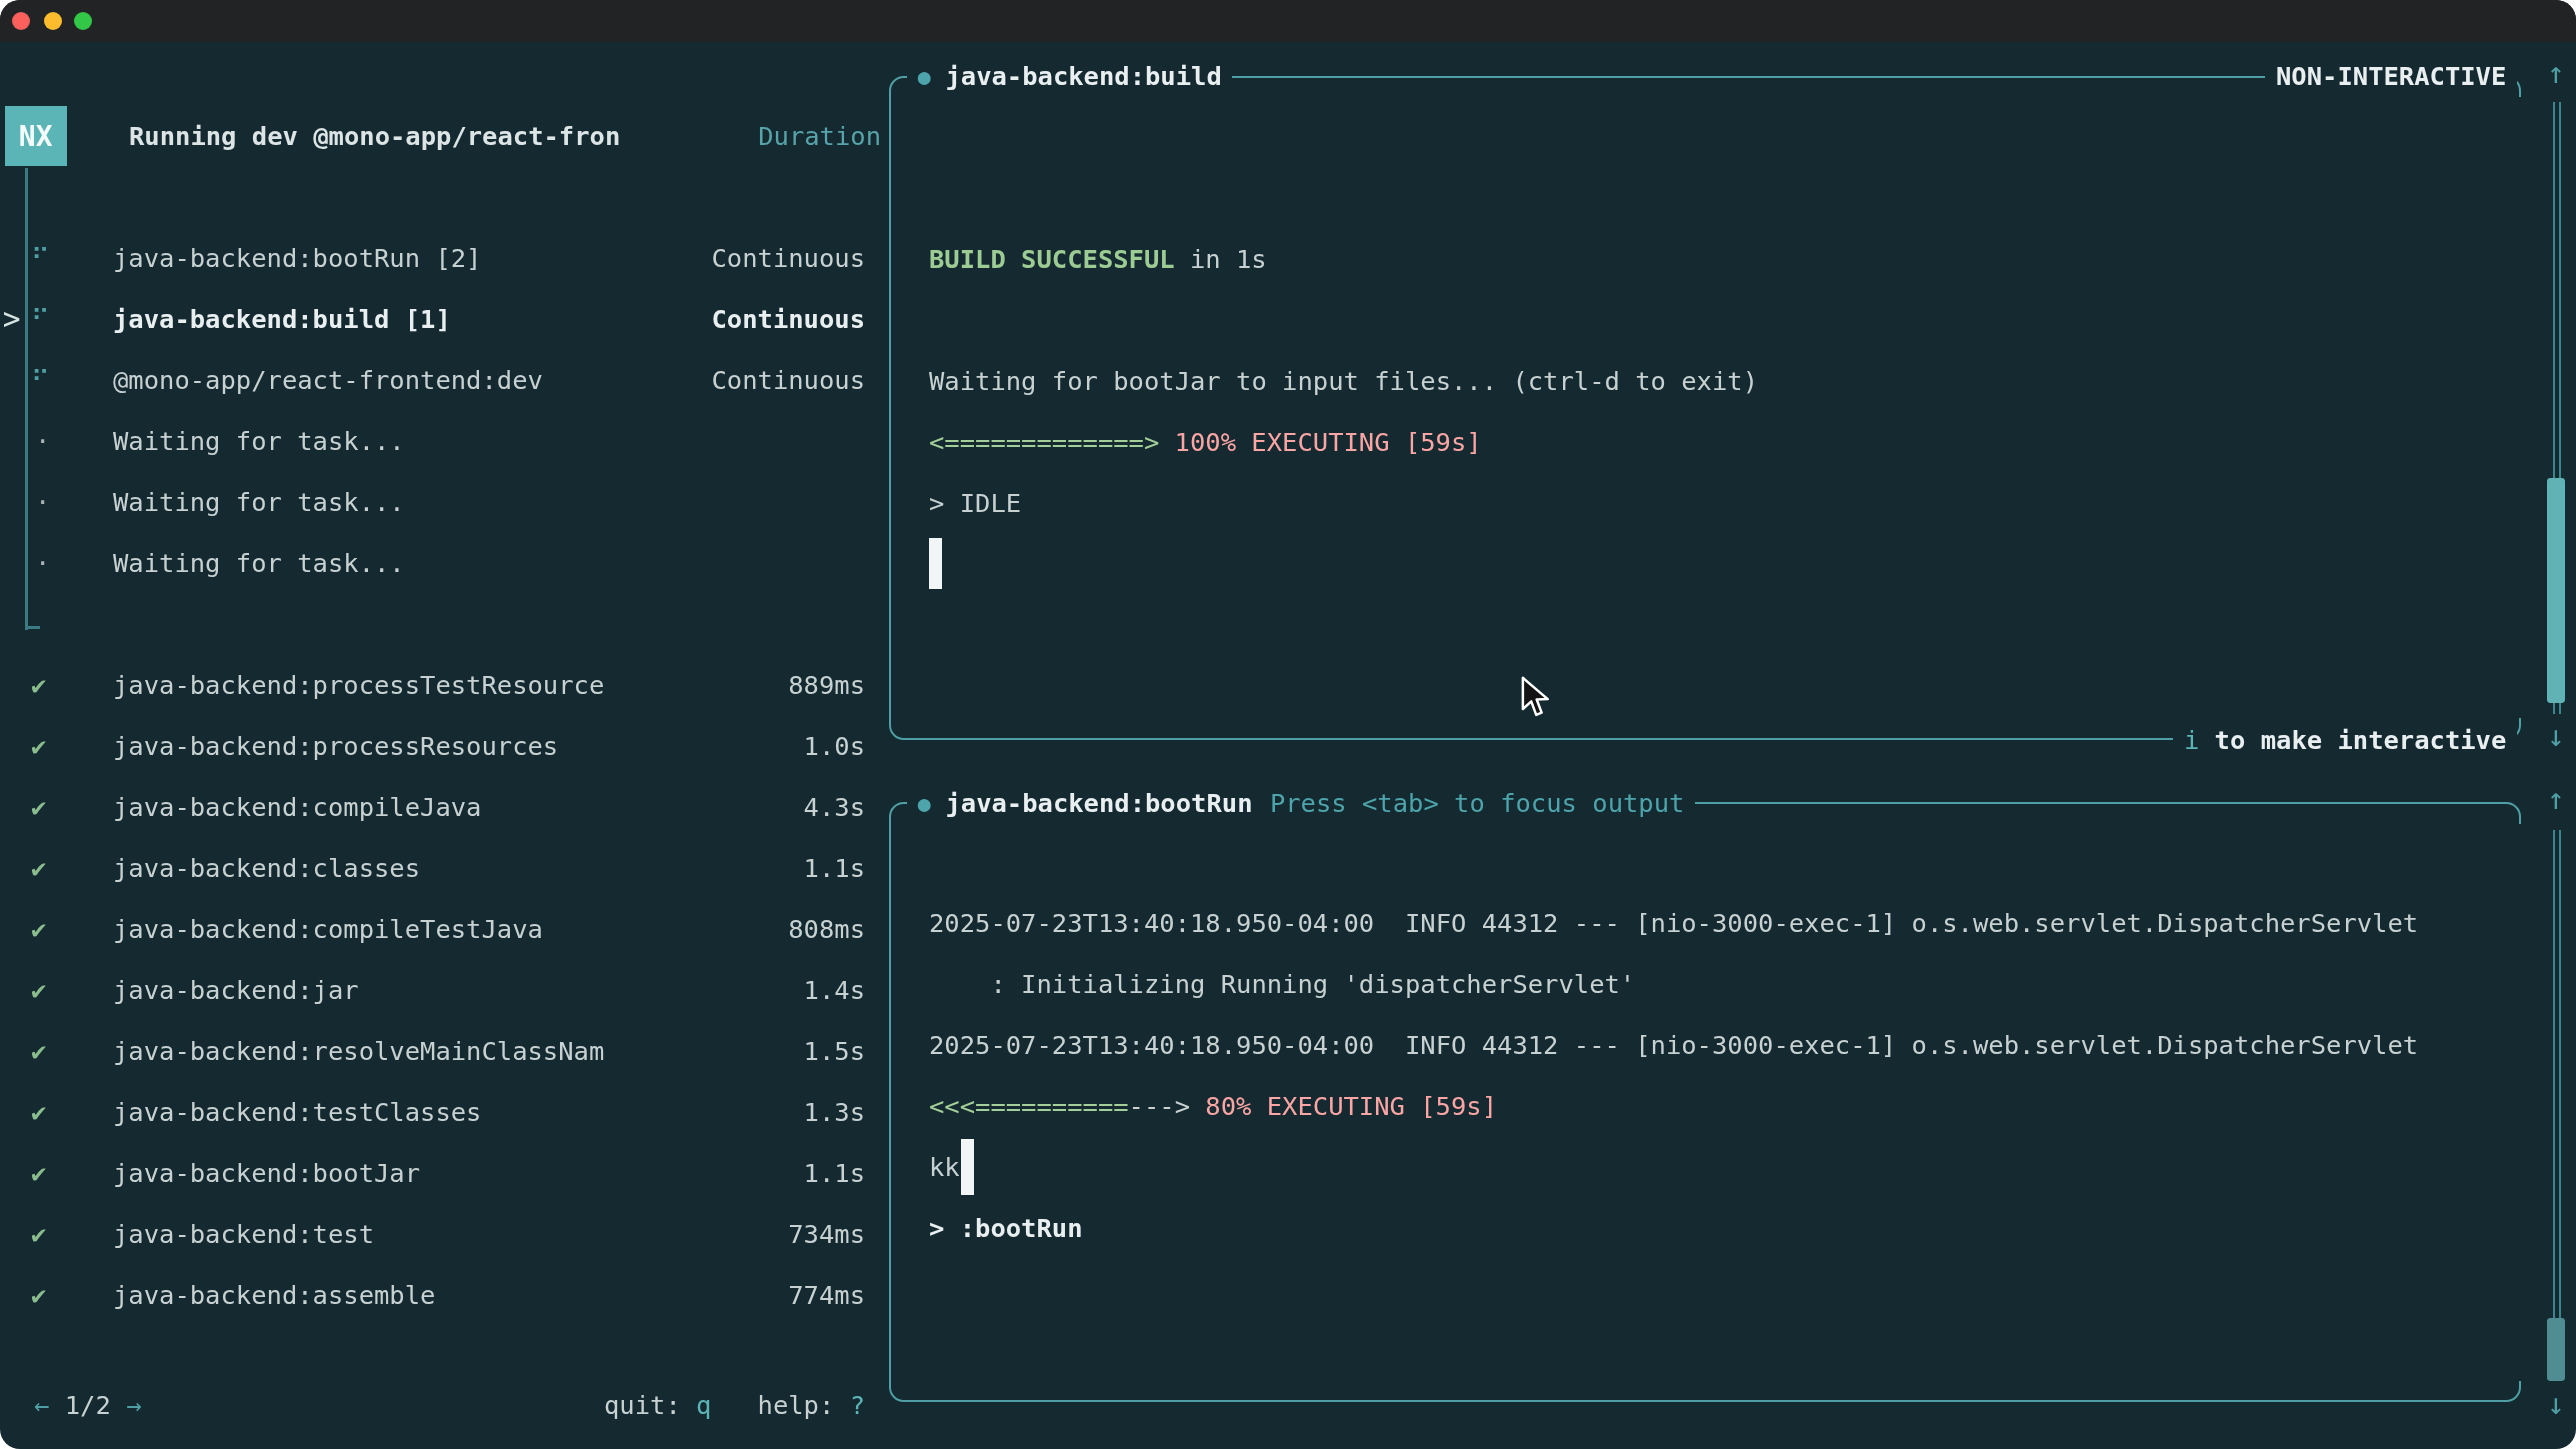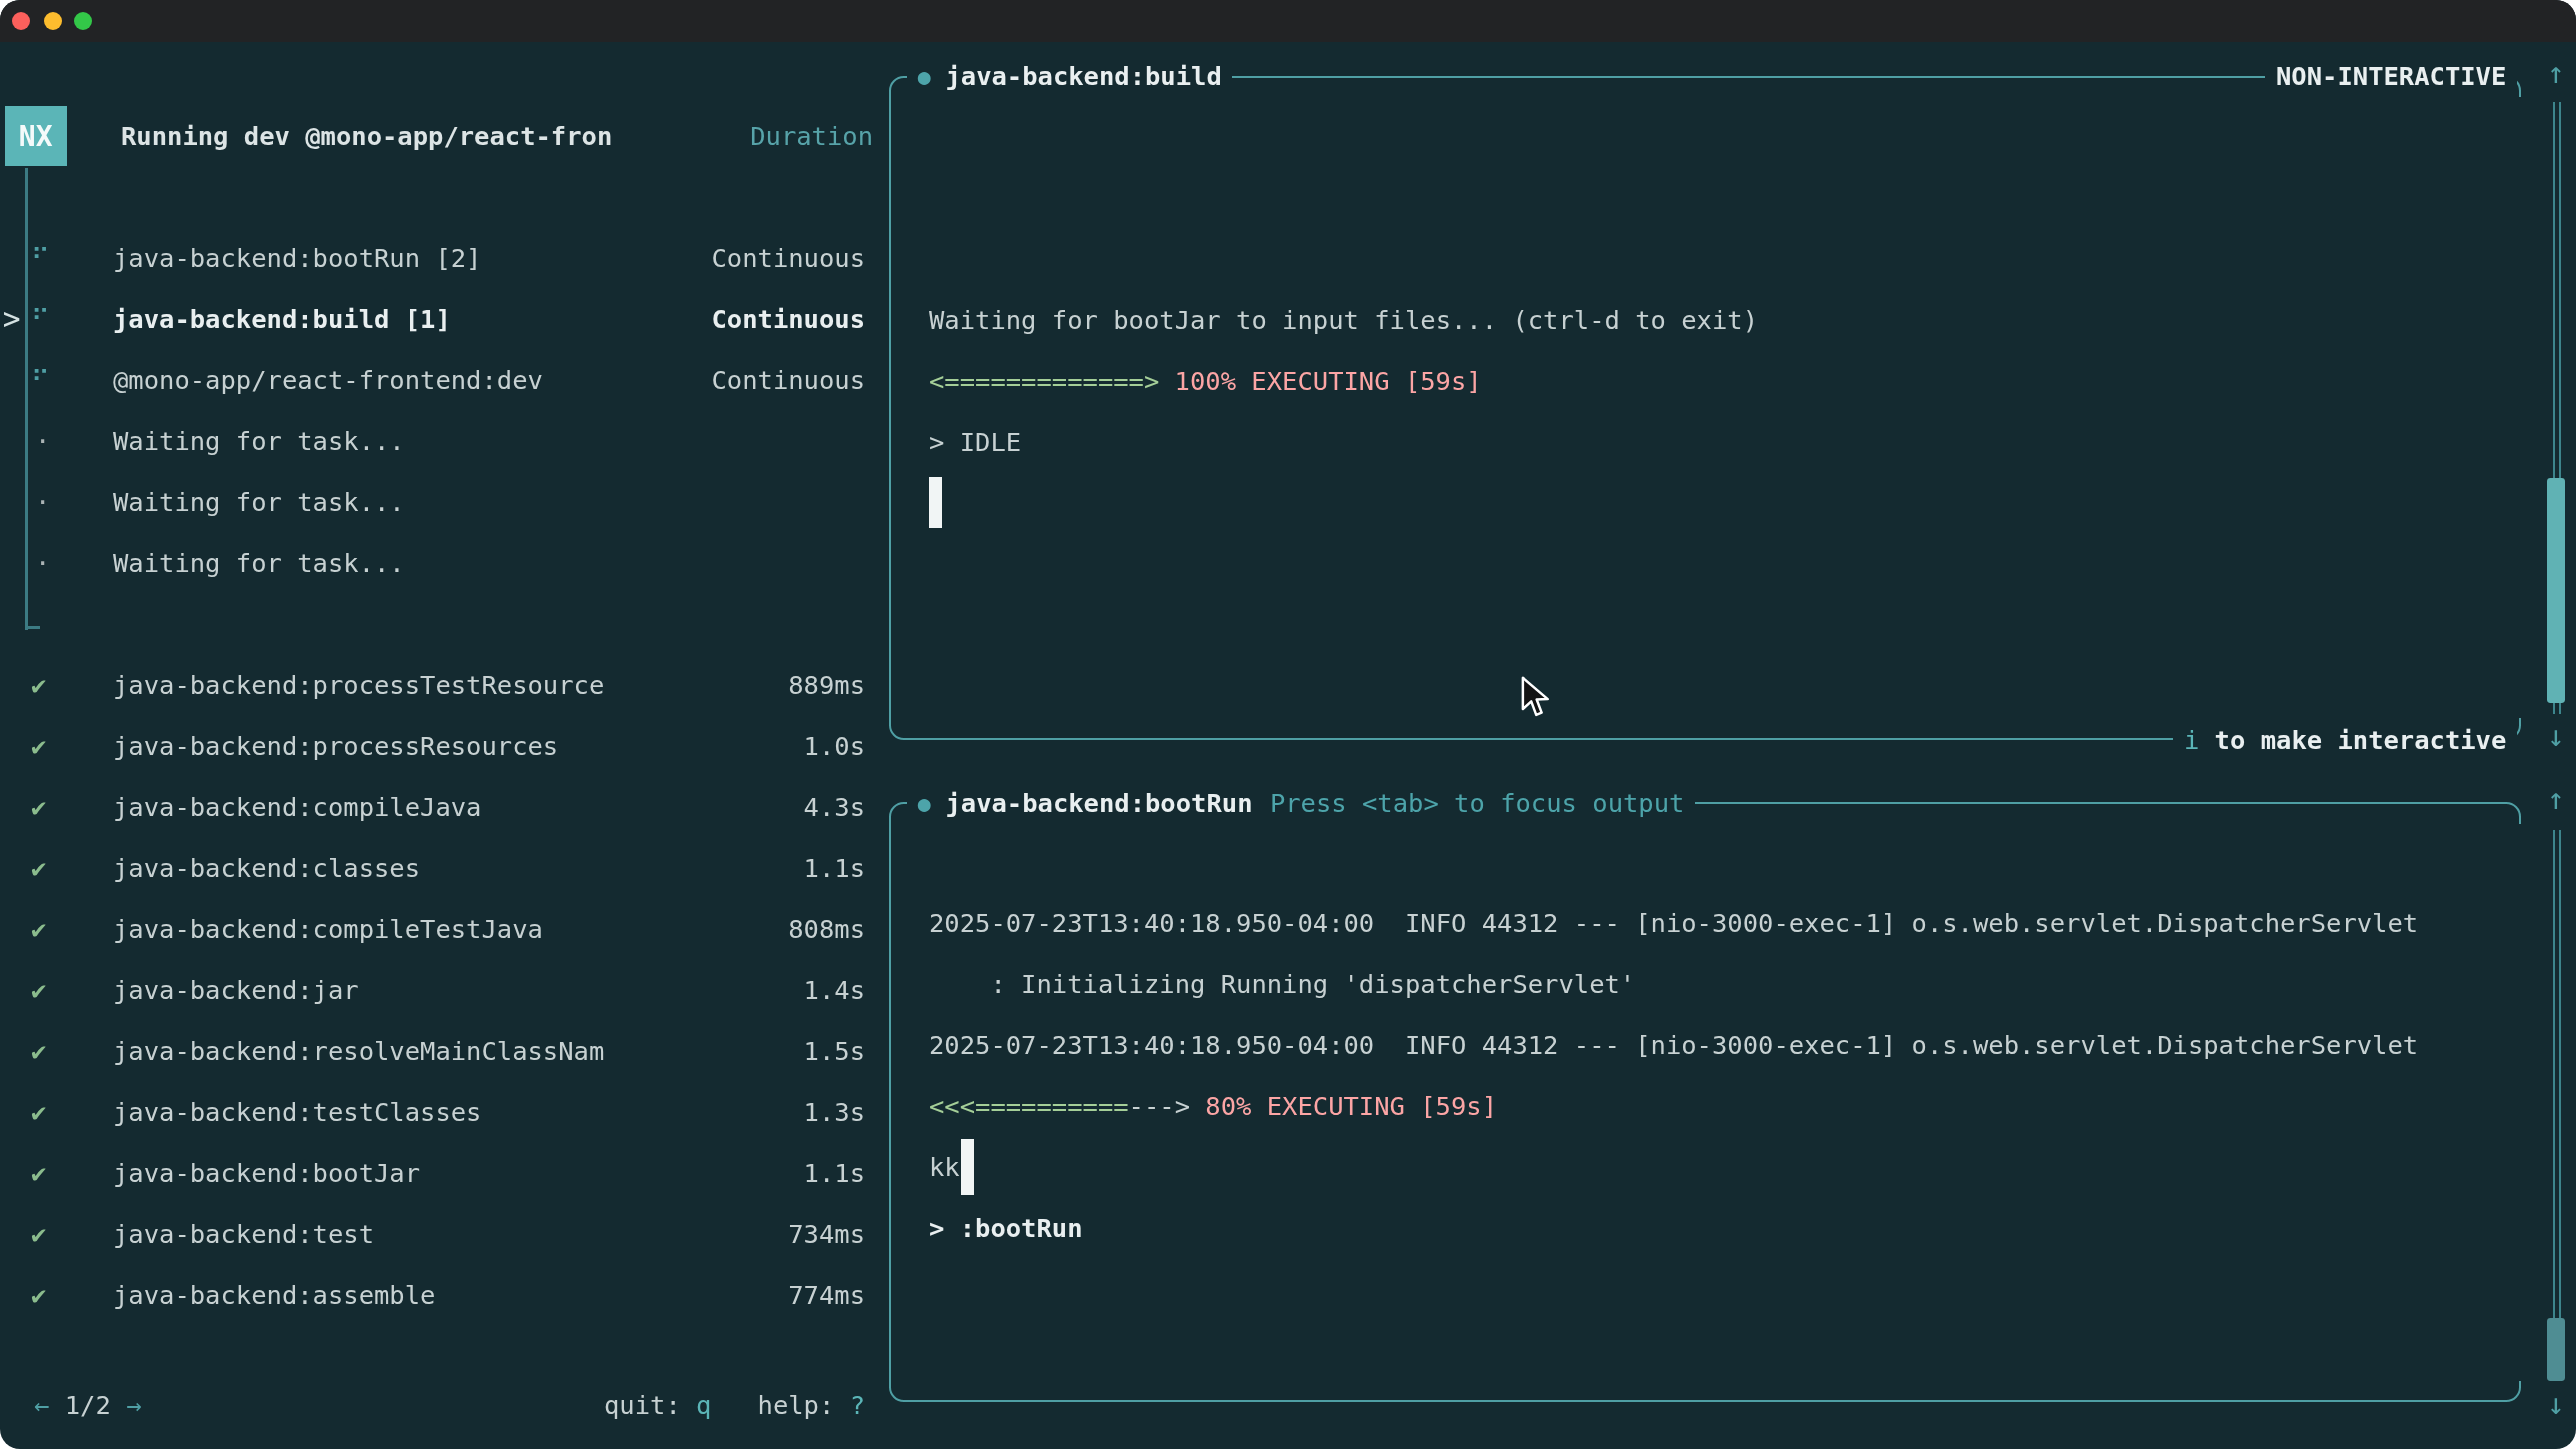--- a/index.html
+++ b/index.html
@@ -17,21 +17,21 @@
   .window{position:absolute;inset:0;border-radius:20px;overflow:hidden;background:var(--bg);}
   
   .titlebar{position:absolute;left:0;top:0;width:100%;height:42px;background:var(--titlebar);}
   .tl{position:absolute;top:12px;width:18px;height:18px;border-radius:50%;}
   .tl.red{left:12px;background:#fc605c}
   .tl.yellow{left:44px;background:#fdbc2e}
   .tl.green{left:74px;background:#33c748}
   
   .nx-badge{position:absolute;left:4.7px;top:106px;width:62px;height:60px;background:var(--accent-bright);
     color:#f4fafa;font-weight:700;display:flex;align-items:center;justify-content:center;font-size:28px;}
-  .side-header{position:absolute;left:8px;top:106px;width:892px;height:60px;display:flex;align-items:center;
+  .side-header{position:absolute;left:16px;top:106px;width:892px;height:60px;display:flex;align-items:center;
     padding:0 27px 0 113px;gap:44px;}
   .side-header .ttl{font-weight:700;color:#dce4e5;}
   .side-header .dur{margin-left:auto;color:var(--teal-text);}
   .treeline{position:absolute;left:25px;top:168px;width:3.4px;height:462px;background:var(--tree);}
   .treefoot{position:absolute;left:25px;top:626px;width:14.8px;height:3.4px;background:var(--tree);}
   .tasklist{position:absolute;left:0;top:227px;width:892px;}
   .srow{position:relative;height:61px;display:flex;align-items:center;padding:0 27px 0 113px;white-space:pre;}
   .srow .ricon{position:absolute;left:31px;color:var(--accent);}
   .srow .dot{left:35px;color:var(--fg-dim);}
   .srow .chk{color:var(--green);}
@@ -199,20 +199,24 @@
 
     <div class="panel panel1"></div>
     <div class="border-mask mask1"></div>
     <div class="panel-title pt1">
       <span class="pdot">●</span>
       <span class="pname">java-backend:build</span>
     </div>
     <div class="panel-mode">NON-INTERACTIVE</div>
 
     <div class="pcontent pc1">
+      <div class="prow">
+        <span class="ok">BUILD SUCCESSFUL</span>
+        <span class="gap-left">in 1s</span>
+      </div>
       <div class="prow"></div>
       <div class="prow">Waiting for bootJar to input files... (ctrl-d to exit)</div>
       <div class="prow">
         <span class="bar"><span>&lt;</span><span>=============</span><span>&gt;</span></span>
         <span class="blabel">100% EXECUTING [59s]</span>
       </div>
       <div class="prow">&gt; IDLE</div>
       <div class="prow"><div class="cursor cur1"></div></div>
     </div>
 

